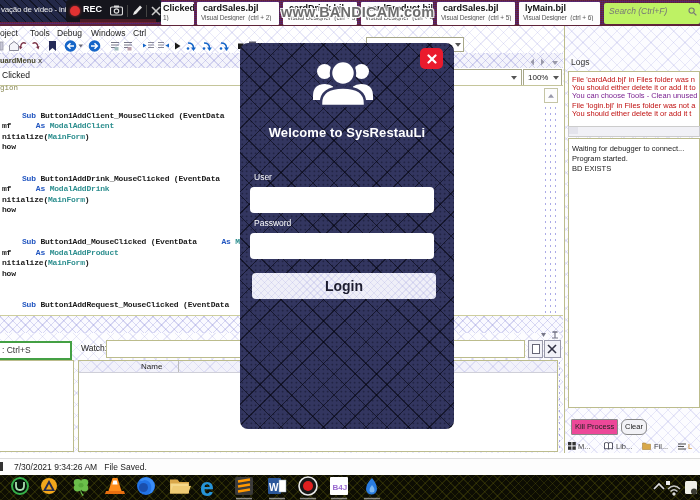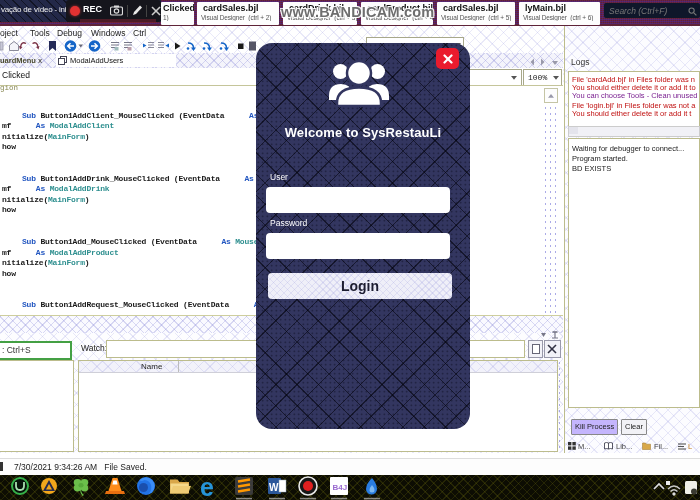--- a/index.html
+++ b/index.html
@@ -50,21 +50,21 @@
   </div>
   <div class="tab" style="left:519px;width:81px;">
     <div class="t1">lyMain.bjl</div>
       <div class="t2">Visual Designer&nbsp; (ctrl + 6)</div>
   </div>
   <div class="tab" style="left:437px;width:78px;">
     <div class="t1">cardSales.bjl</div>
       <div class="t2">Visual Designer&nbsp; (ctrl + 5)</div>
   </div>
 
-  <div class="abs" style="left:604px;top:3px;width:96px;height:15px;background:#0f172a;border-radius:2px;">
+  <div class="abs" style="left:604px;top:3px;width:96px;height:21px;background:#bef264;border-radius:2px;">
     <span style="position:absolute;left:5px;top:3px;font-size:8.5px;font-style:italic;color:#777;">Search (Ctrl+F)</span>
     <svg style="position:absolute;right:3px;top:4px;" width="9" height="9" viewBox="0 0 9 9">
       <circle cx="3.6" cy="3.6" r="2.6" fill="none" stroke="#777" stroke-width="1.1"></circle>
       <line x1="5.8" y1="5.8" x2="8.4" y2="8.4" stroke="#777" stroke-width="1.2"></line>
     </svg>
   </div>
 
   <div class="abs lat" style="left:0;top:26px;width:700px;height:58px;background-color:#fff;"></div>
   <div class="abs" style="left:0;top:28px;width:300px;height:12px;font-size:8.5px;color:#222;">
     <span style="position:absolute;left:0;">oject</span>
@@ -131,48 +131,41 @@
           <circle cx="221" cy="9.5" r="1.3"></circle>
       </g>
 
       <rect x="238" y="4.5" width="5.5" height="5.5" fill="#1a1a1a"></rect>
       <rect x="249" y="2.5" width="7" height="9" fill="#556"></rect>
     </svg>
   </div>
 
   <div class="abs lat2" style="left:0;top:53px;width:563px;height:15px;border-bottom:1px solid #b9b98a;background-color:#f4f4fb;"></div>
   <div class="abs" style="left:0;top:56px;width:52px;height:12px;font-size:7.5px;color:#4a4a30;font-weight:bold;">uardMenu <span style="color:#555;">x</span></div>
-  <div class="abs" style="left:56px;top:54px;width:120px;height:13px;background:#fff;">
-     <svg style="position:absolute;left:2px;top:2px;" width="9" height="9" viewBox="0 0 9 9">
-       <rect x="2.5" y="0.5" width="6" height="6" fill="#fff" stroke="#445" stroke-width="1"></rect>
-       <rect x="0.5" y="2.5" width="6" height="6" fill="#fff" stroke="#445" stroke-width="1"></rect>
-     </svg>
-     <span style="position:absolute;left:14px;top:1.5px;font-size:7.5px;color:#111;">ModalAddUsers</span>
-  </div>
 
   <div class="abs" style="left:366px;top:37px;width:96px;height:13px;background:#fff;border:1px solid #a8a88a;">
     <svg style="position:absolute;right:2px;top:5px;" width="6" height="4">
         <polygon points="0,0 6,0 3,3.8" fill="#555"></polygon>
       </svg>
   </div>
 
   <svg class="abs" style="left:530px;top:58px;" width="30" height="9">
     <polygon points="4,0.5 4,7.5 0.5,4" fill="#99a"></polygon>
     <polygon points="11,0.5 11,7.5 14.5,4" fill="#99a"></polygon>
     <polygon points="22,3 28,3 25,7" fill="#99a"></polygon>
   </svg>
 
   <div class="abs" style="left:0;top:68px;width:563px;height:17px;background:#fff;"></div>
   <div class="abs" style="left:2px;top:70px;font-size:8.5px;color:#111;">Clicked</div>
   <div class="abs" style="left:300px;top:69px;width:220px;height:15px;background:#fff;border:1px solid #a8a88a;">
     <svg style="position:absolute;right:4px;top:6px;" width="6" height="4">
         <polygon points="0,0 6,0 3,3.8" fill="#555"></polygon>
       </svg>
   </div>
-  <div class="abs" style="left:523px;top:69px;width:37px;height:15px;background:#fff;border:1px solid #a8a88a;font-family:Liberation Mono, monospace;">
+  <div class="abs" style="left:523px;top:69px;width:37px;height:15px;background:#fff;border:1px solid #a8a88a;">
     <span style="position:absolute;left:4px;top:3px;font-size:8px;color:#222;">100%</span>
     <svg style="position:absolute;right:2px;top:6px;" width="6" height="4">
         <polygon points="0,0 6,0 3,3.8" fill="#555"></polygon>
       </svg>
   </div>
 
   <div class="abs" style="left:0;top:85px;width:563px;height:230px;background:#fff;border-top:1px solid #c5c59a;"></div>
   <div class="abs" style="left:0;top:84px;font-size:7.5px;color:#8a8a55;font-family:'Liberation Mono',monospace;">gion</div>
   <div class="abs code" style="left:2px;top:100px;">
 <span><span class="kw">Sub </span><b>Button1AddClient_MouseClicked </b>(EventData <span class="kw">As </span><span class="ty">MouseE</span></span>
@@ -250,24 +243,24 @@
     <div class="redln" style="position:absolute;left:3px;top:37px;">You should either delete it or add it t</div>
   </div>
   <div class="abs" style="left:568px;top:126px;width:130px;height:9px;background:#f1f1f6;border:1px solid #ccc;">
     <div style="position:absolute;left:0;top:0;width:9px;height:7px;background:#e4e4ec;"></div>
   </div>
   <div class="abs olvbox" style="left:568px;top:138px;width:130px;height:268px;">
     <div class="blkln" style="position:absolute;left:3px;top:5px;">Waiting for debugger to connect...</div>
     <div class="blkln" style="position:absolute;left:3px;top:15px;">Program started.</div>
     <div class="blkln" style="position:absolute;left:3px;top:25px;">BD EXISTS</div>
   </div>
-  <div class="abs" style="left:571px;top:419px;width:45px;height:14px;background:#c4b5fd;border:1px solid #888;border-radius:1px;">
+  <div class="abs" style="left:571px;top:419px;width:45px;height:14px;background:#ec4899;border:1px solid #888;border-radius:1px;">
     <span style="position:absolute;left:3px;top:2px;font-size:7.5px;color:#222;">Kill Process</span>
   </div>
-  <div class="abs" style="left:621px;top:419px;width:24px;height:14px;background:#f2f2f6;border:1px solid #888;border-radius:1px;">
+  <div class="abs" style="left:621px;top:419px;width:24px;height:14px;background:#f2f2f6;border:1px solid #888;border-radius:6px;">
     <span style="position:absolute;left:3px;top:2px;font-size:7.5px;color:#222;">Clear</span>
   </div>
 
   <div class="abs" style="left:564px;top:440px;width:136px;height:14px;font-size:7.5px;color:#444;">
     <svg style="position:absolute;left:4px;top:2px;" width="8" height="8">
       <rect x="0" y="0" width="3.4" height="3.4" fill="#333"></rect>
         <rect x="4.4" y="0" width="3.4" height="3.4" fill="#333"></rect>
       <rect x="0" y="4.4" width="3.4" height="3.4" fill="#333"></rect>
         <rect x="4.4" y="4.4" width="3.4" height="3.4" fill="#333"></rect>
     </svg>
@@ -364,21 +357,21 @@
         <path d="M668 14 q6 -6 12 0" stroke-width="1.4" opacity=".9"></path>
         <path d="M670.5 16.5 q3.5 -3.5 7 0" stroke-width="1.4" opacity=".9"></path>
         <circle cx="674" cy="19" r="1.2" fill="#ddd"></circle>
       </g>
       <rect x="666" y="6" width="4" height="4" fill="#eee"></rect>
       <rect x="685" y="6" width="12" height="13" rx="1.5" fill="#f0f0e8"></rect>
       <circle cx="694" cy="16.5" r="3" fill="#3a3a30"></circle>
     </svg>
   </div>
 
-  <div class="abs" id="modal" style="left:256px;top:43px;width:214px;height:386px;border-radius:16px;
+  <div class="abs" id="modal" style="left:240px;top:43px;width:214px;height:386px;border-radius:8px;
      background-color:#333660;
      background-image:
        radial-gradient(rgba(0,0,12,.50) 0.7px, transparent 1px),
        repeating-linear-gradient(45deg, rgba(0,0,8,.55) 0 1px, transparent 1px 15px),
        repeating-linear-gradient(135deg, rgba(0,0,8,.55) 0 1px, transparent 1px 15px);
      background-size:4.5px 4.5px, auto, auto;">
 
     <div style="position:absolute;left:180px;top:5px;width:23px;height:21px;background:#ea1b2d;border-radius:5px;">
       <svg style="position:absolute;left:6.5px;top:5.5px;" width="10" height="10">
         <line x1="1.5" y1="1.5" x2="8.5" y2="8.5" stroke="#fff" stroke-width="2.2" stroke-linecap="round"></line>

